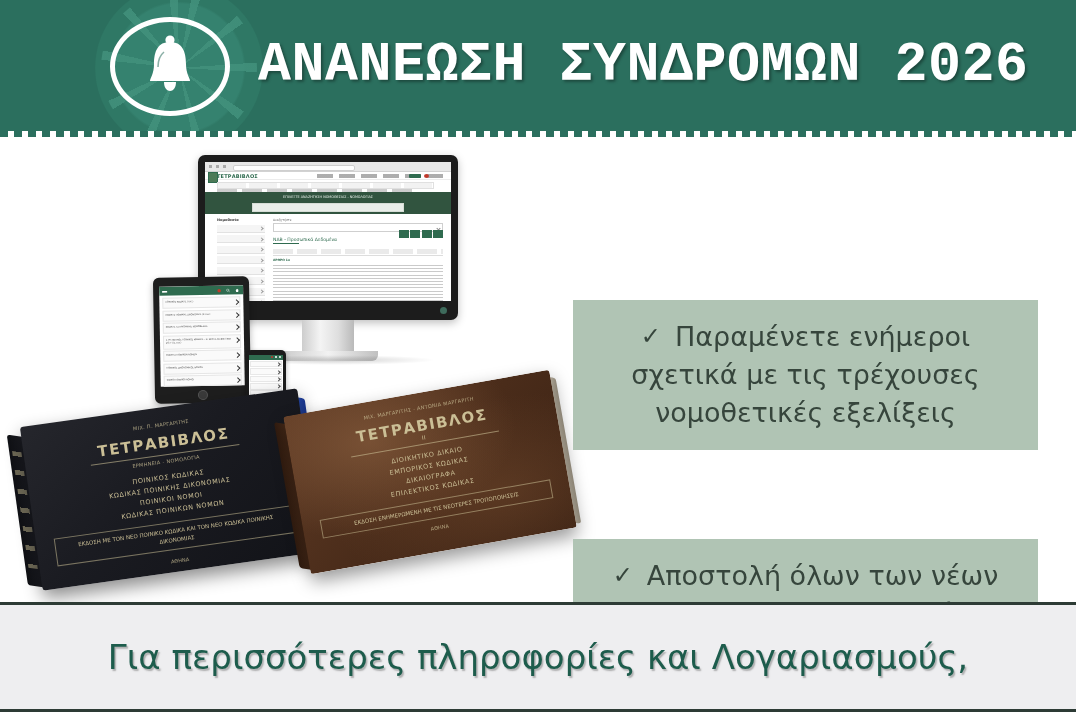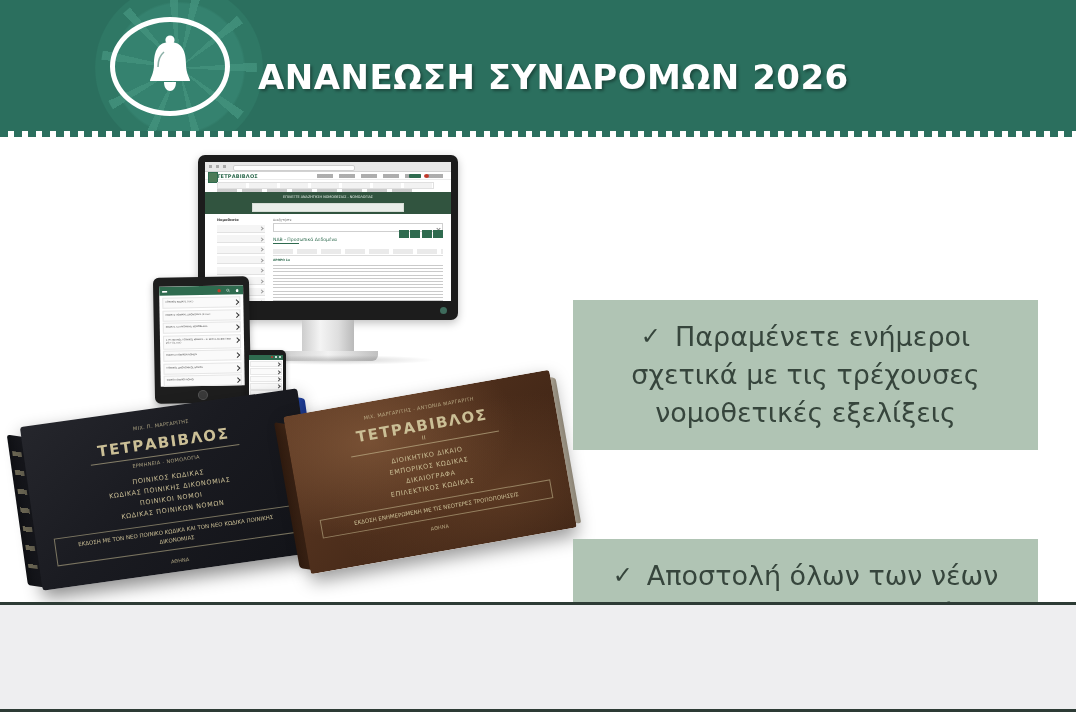--- a/index.html
+++ b/index.html
@@ -44,27 +44,28 @@
   .header-icon-ring{
     position:absolute;left:110px;top:17px;width:120px;height:99px;
     border:5px solid #ffffff;border-radius:50%;
     box-sizing:border-box;
     z-index:3;
   }
   .bell-icon{
     position:absolute;left:146px;top:34px;width:48px;height:62px;z-index:4;
   }
   .header-title{
-    position:absolute;left:258px;top:11px;height:131px;
+    position:absolute;left:258px;top:0;height:131px;
     display:flex;align-items:center;
     color:#ffffff;
-    font-size:34px;font-weight:bold;letter-spacing:.5px;
+    font-size:55px;font-weight:bold;letter-spacing:.5px;
     text-shadow:2px 2px 3px rgba(0,0,0,.35);
     white-space:nowrap;
     z-index:5;
+    font-family:Liberation Mono, monospace;
   }
   .header-dashes{
     position:absolute;left:0;top:131px;width:1076px;height:6px;
     background:repeating-linear-gradient(to right,#2b6f5e 0 8px,#ffffff 8px 14px);
   }
 
   
   .main{
     position:absolute;left:0;top:137px;width:1076px;height:465px;background:#ffffff;
   }
@@ -439,16 +440,17 @@
     <div class="callout callout-2">
       <div>
         <span class="tick">✓</span><span>Αποστολή όλων των νέων τροποποιήσεων – χωρίς επιπλέον κόστος</span>
       </div>
     </div>
 
   </div>
 
   <div class="footer">
     <div class="footer-text">
+      <div>Για περισσότερες πληροφορίες και Λογαριασμούς,</div>
     </div>
   </div>
 
 </div>
 
 </body></html>

